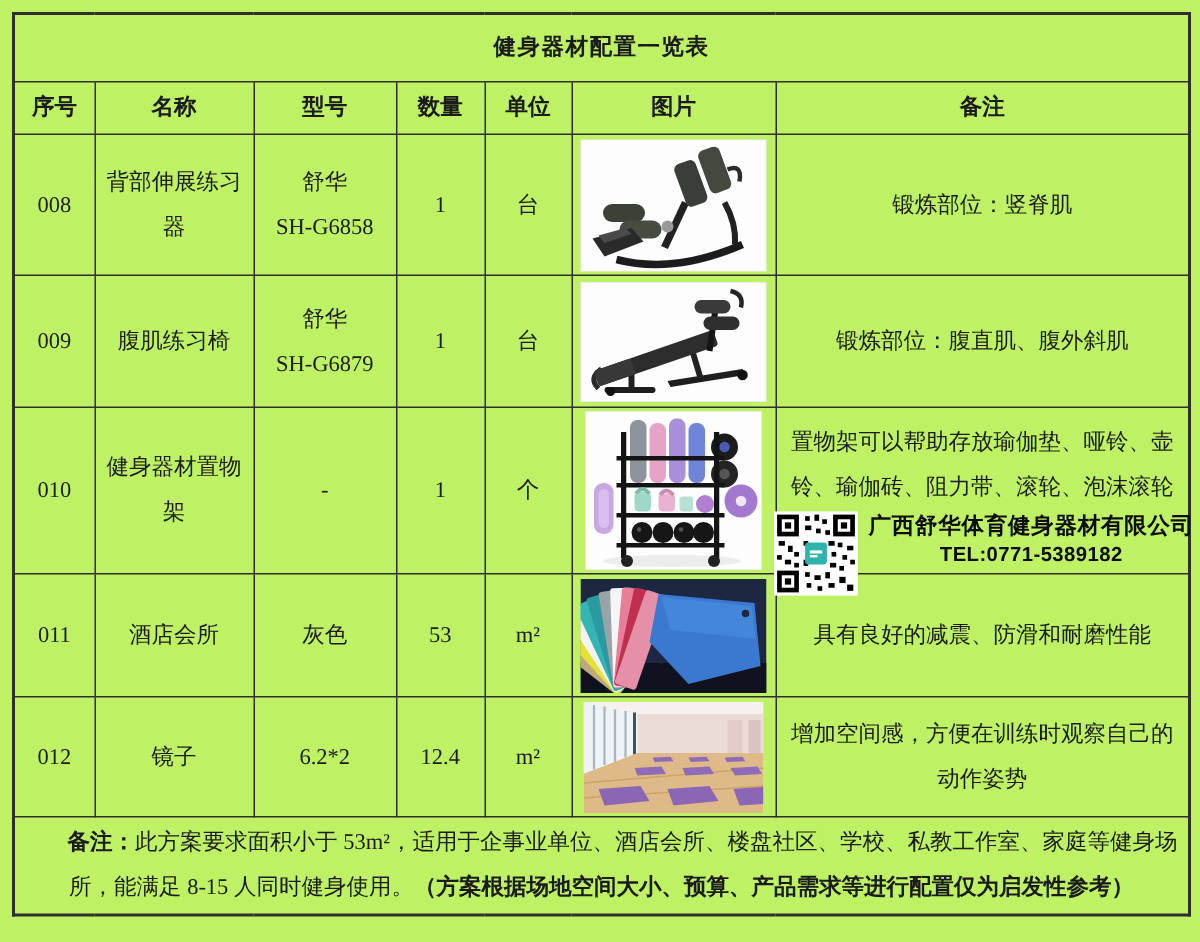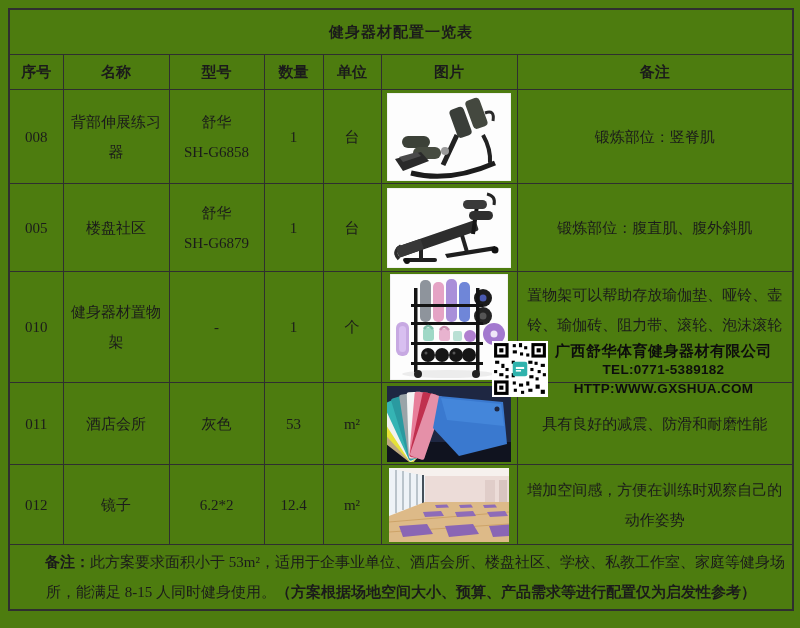--- a/index.html
+++ b/index.html
@@ -1,17 +1,17 @@
 <!DOCTYPE html>
 <html><head>
 <meta charset="utf-8">
 <style>
   html,body{margin:0;padding:0;background:#888;}
   .page{
-    position:relative;width:800px;height:628px;background:#4d7c0f;
+    position:relative;width:800px;height:628px;background:#bef264;
     font-family:"Liberation Serif","DejaVu Serif",serif;color:#1b1b1b;
     overflow:hidden;
   }
   table.cfg{
     position:absolute;left:8px;top:8px;width:784px;
     border-collapse:collapse;table-layout:fixed;
   }
   table.cfg td{
     border:1px solid #2f2f2f;text-align:center;vertical-align:middle;
     font-size:15px;line-height:30px;padding:2px 4px;overflow:hidden;
@@ -23,21 +23,21 @@
   td.remark{text-align:left;padding-left:9px;padding-right:6px;line-height:32px;font-family:Liberation Serif, serif;}
   td.remark.top{vertical-align:top;padding-top:8px;}
   td.pic{padding:2px;}
   .photo{display:block;margin:0 auto;}
   td.note-cell{text-align:left;vertical-align:top;padding:8px 14px 0 14px;
     line-height:34px;font-size:15.5px;}
   .b{font-weight:bold;}
   .note-indent{display:inline-block;width:28px;}
   
   .wm{
-    position:absolute;left:492px;top:341px;display:flex;align-items:flex-start;
+    position:absolute;left:516px;top:341px;display:flex;align-items:flex-start;
     z-index:5;pointer-events:none;
   }
   .wm .qr{flex:0 0 auto;background:#fff;}
   .wm .wm-txt{
     margin-left:7px;font-family:"Liberation Sans","DejaVu Sans",sans-serif;
     font-weight:bold;color:#0d0d0d;
   }
   .wm .co{font-size:15px;line-height:19px;letter-spacing:0.5px;}
   .wm .tel,.wm .url{font-size:13.5px;line-height:19px;letter-spacing:0.3px;text-align:center;}
 </style>
@@ -94,22 +94,22 @@
           <rect x="26" y="54" width="28" height="12" rx="6" fill="#474c41"></rect>
           <circle cx="58" cy="58" r="4" fill="#9a9a9a"></circle>
           <polygon points="8,66 34,59 42,68 16,78" fill="#2a2a2a"></polygon>
           <polygon points="12,64 30,59 34,63 16,69" fill="#4a4a4a"></polygon>
         </svg>
       </td>
       <td class="remark">锻炼部位：竖脊肌</td>
     </tr>
 
     <tr style="height:88px">
-      <td>005</td>
-      <td>楼盘社区</td>
+      <td>009</td>
+      <td>腹肌练习椅</td>
       <td class="pre">舒华
 SH-G6879</td>
       <td>1</td>
       <td>台</td>
       <td class="pic">
         <svg class="photo" width="124" height="80" viewBox="0 0 124 80">
           <rect x="0" y="0" width="124" height="80" fill="#fdfdfd" stroke="#e6e6e6"></rect>
           <path d="M14 58 q-9 6 -2 13" stroke="#2a2a2a" stroke-width="3.5" fill="none"></path>
           <rect x="16" y="70" width="34" height="4" rx="2" fill="#1e1e1e"></rect>
           <polygon points="58,66 108,58 110,62 60,70" fill="#1e1e1e"></polygon>
@@ -292,17 +292,16 @@
         <rect x="35" y="46" width="4" height="3" fill="#000"></rect>
       <rect x="42" y="42" width="4" height="4" fill="#000"></rect>
         <rect x="47" y="47" width="4" height="4" fill="#000"></rect>
       <rect x="20" y="20" width="14" height="14" rx="2" fill="#2fb3ad"></rect>
       <rect x="23" y="25" width="8" height="2" fill="#fff"></rect>
         <rect x="23" y="28" width="5" height="1.5" fill="#fff"></rect>
     </svg>
     <div class="wm-txt">
       <div class="co">广西舒华体育健身器材有限公司</div>
       <div class="tel">TEL:0771-5389182</div>
-      <div class="url">HTTP:WWW.GXSHUA.COM</div>
     </div>
   </div>
 
 </div>
 
 </body></html>

